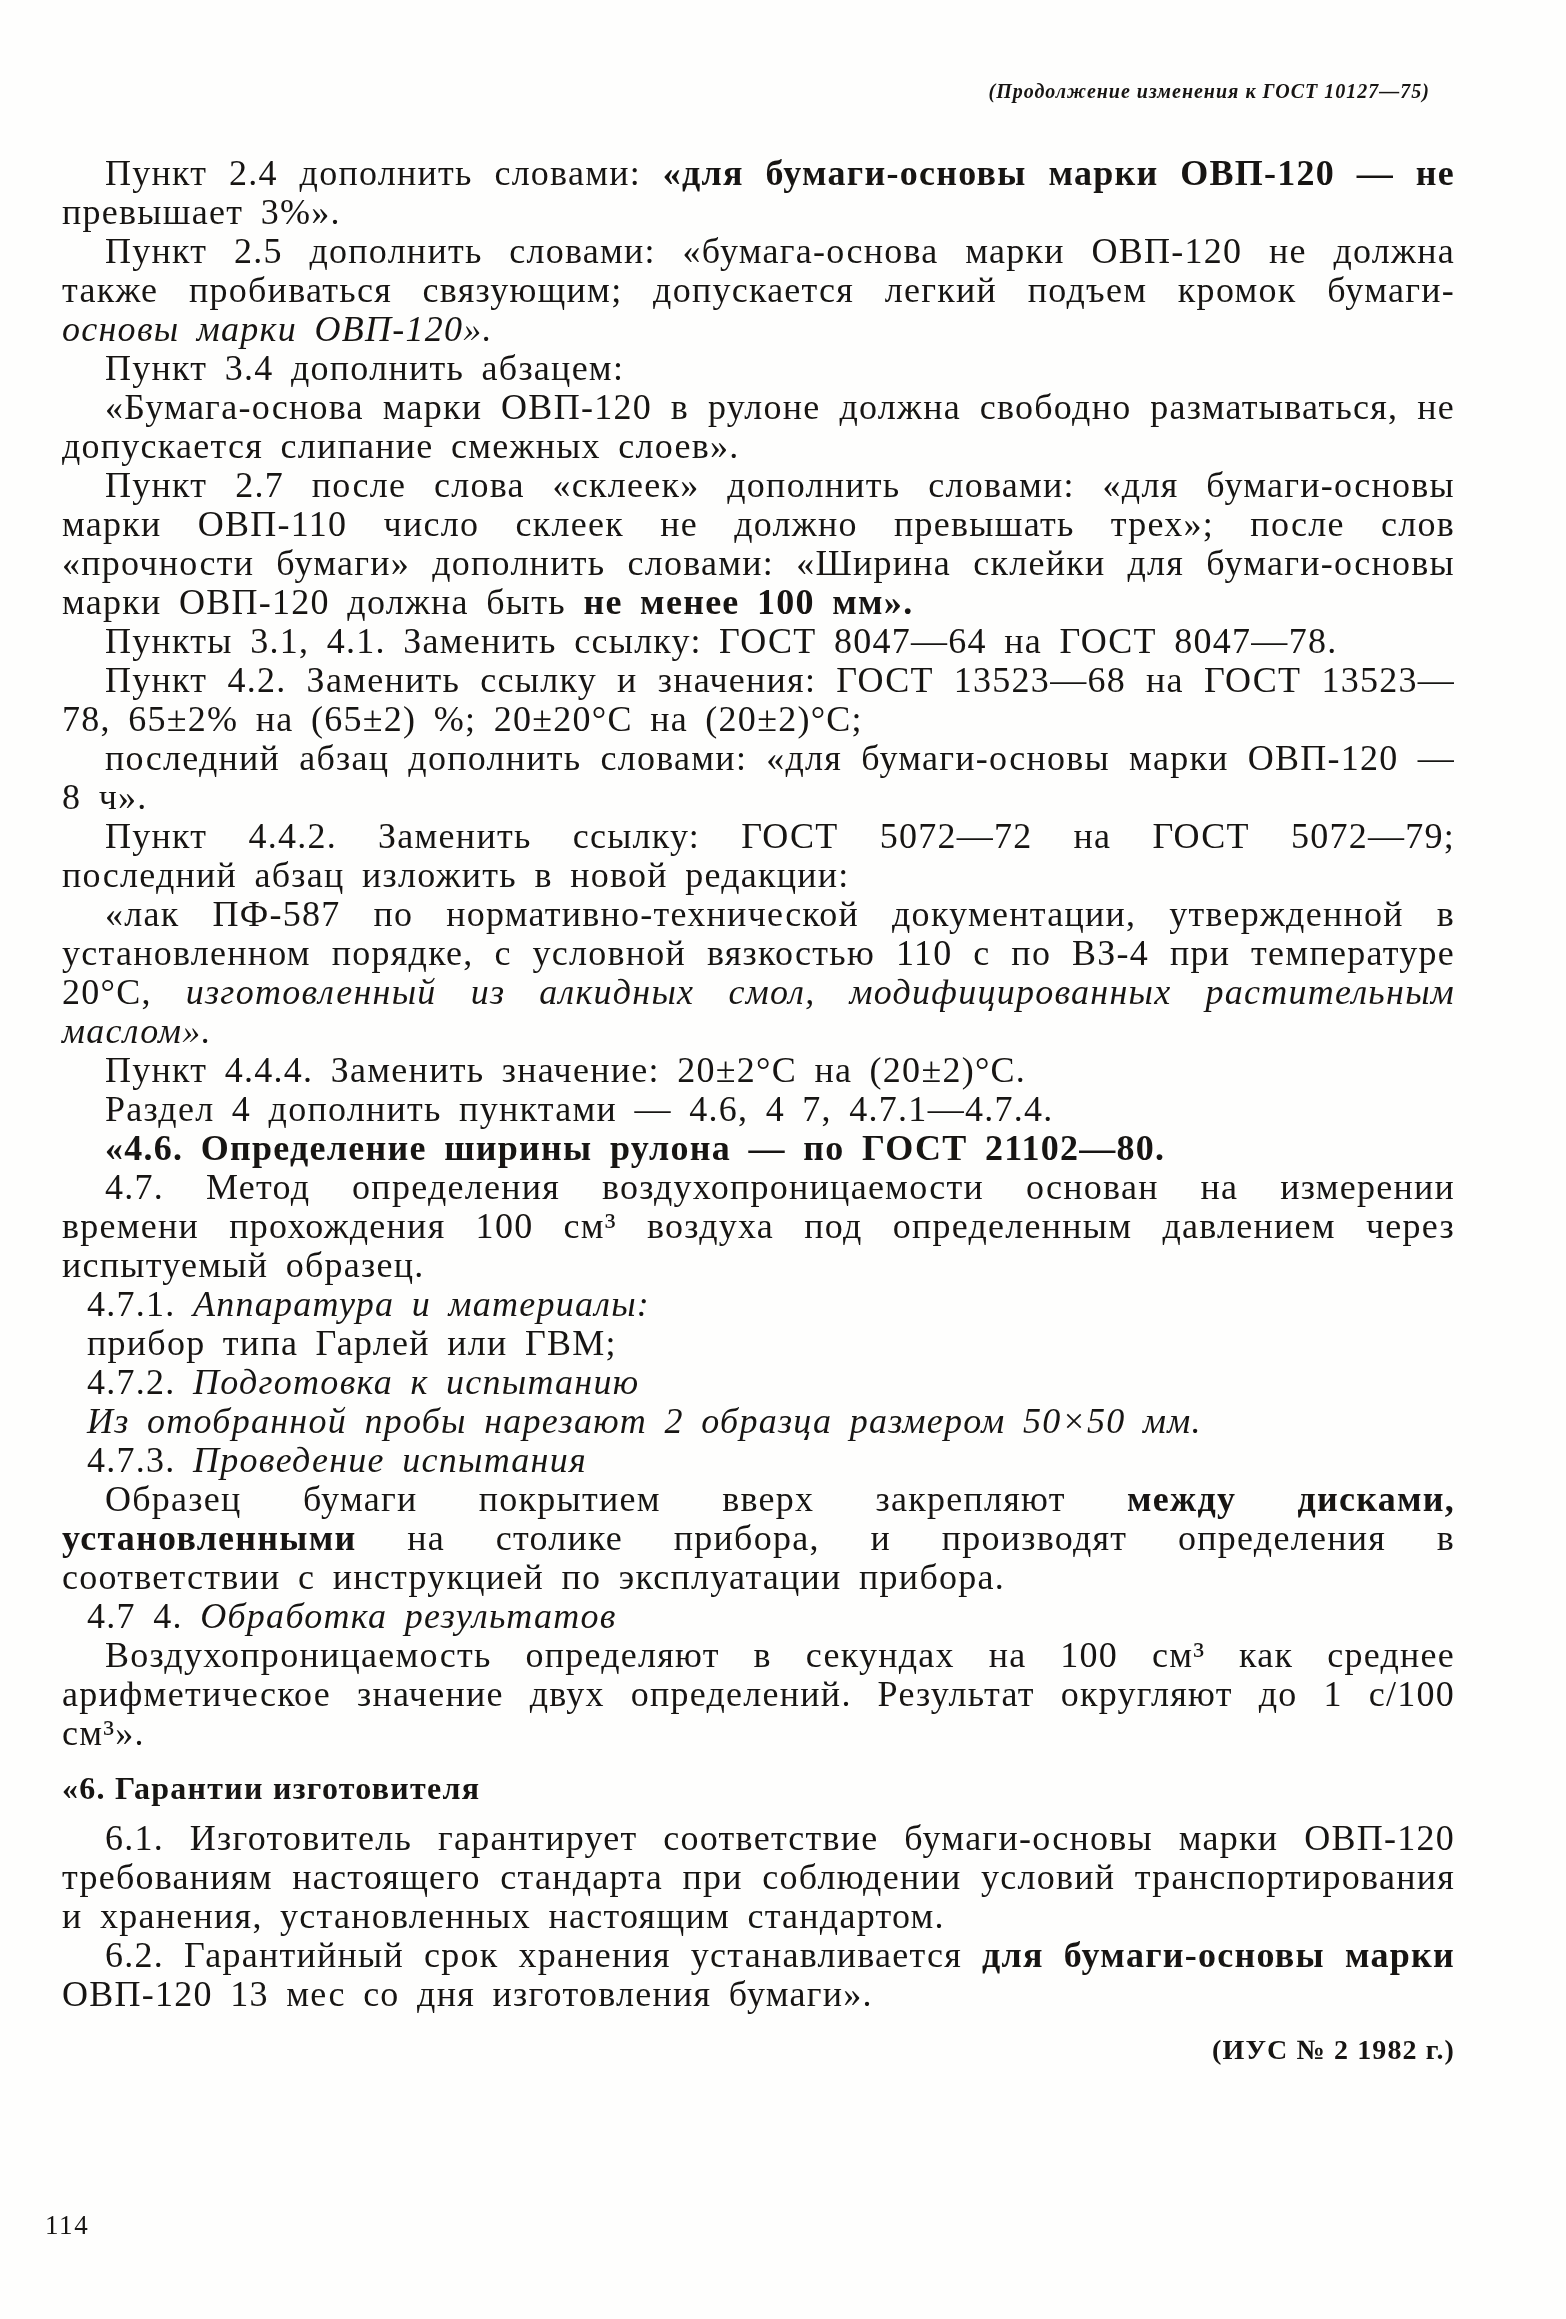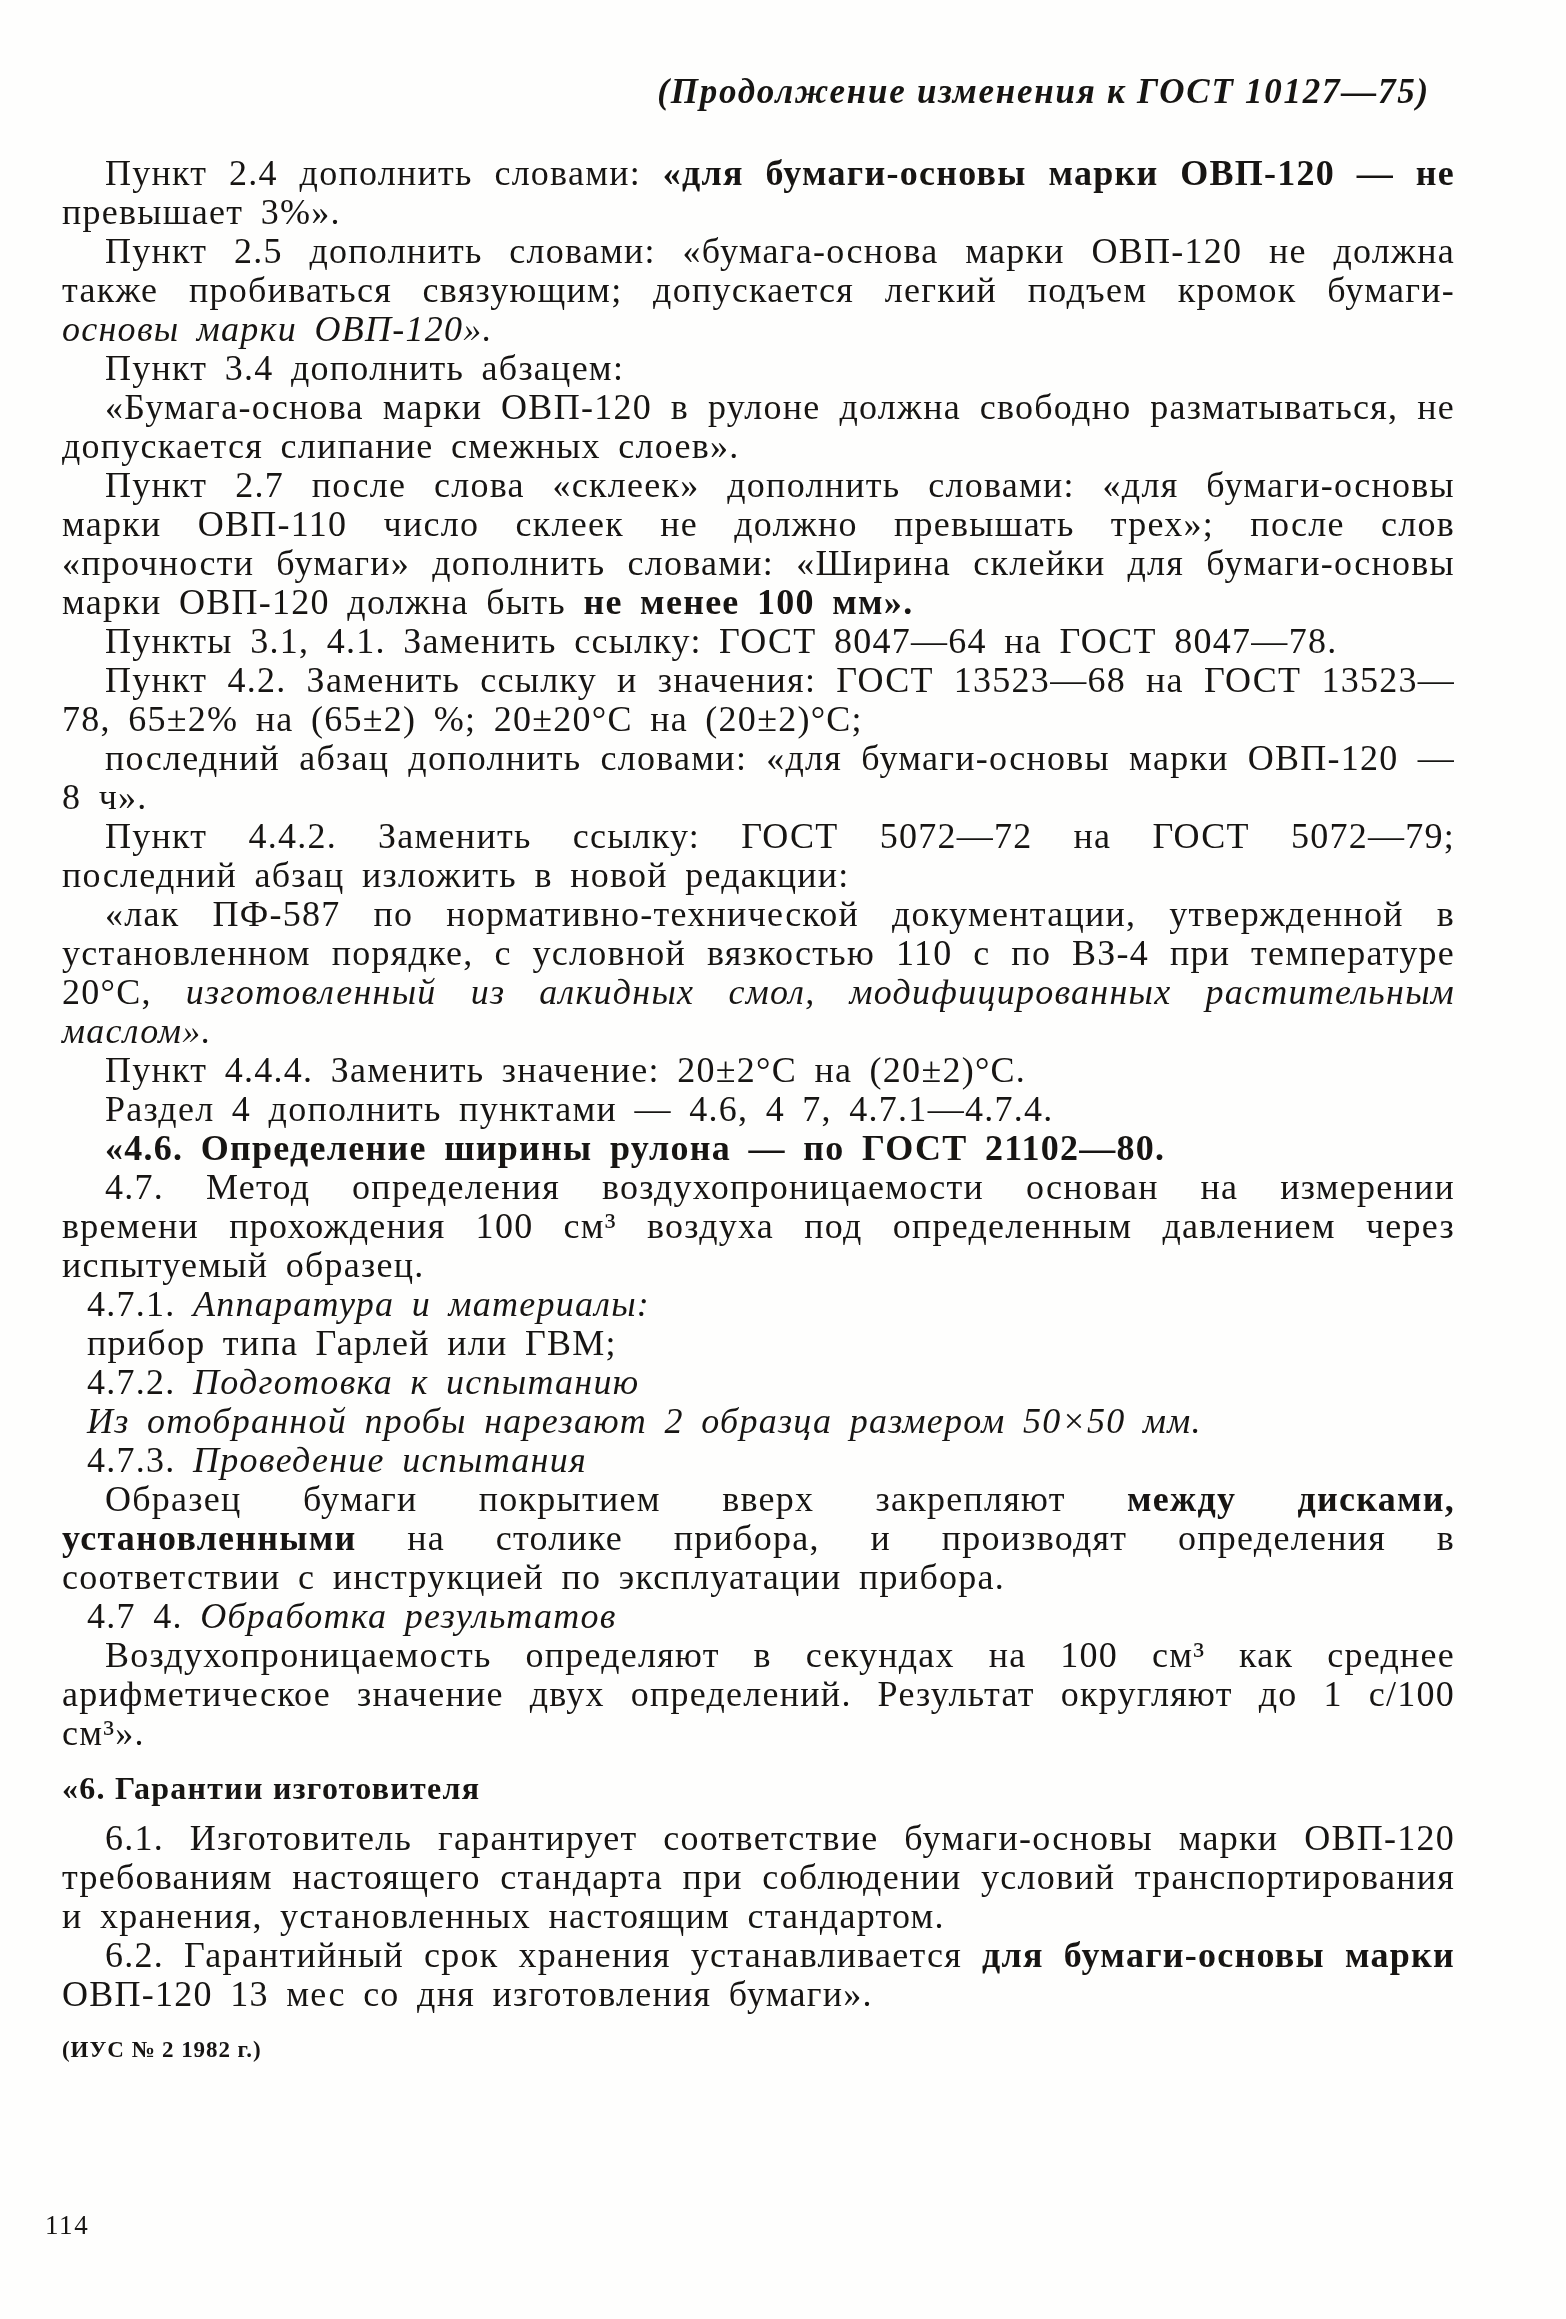--- a/index.html
+++ b/index.html
@@ -12,21 +12,21 @@
     font-family: "Liberation Serif", "DejaVu Serif", serif;
     color: #171513;
   }
   .text-block {
     position: absolute;
     left: 62px;
     top: 72px;
     width: 1393px;
   }
   .doc-header {
-    font-size: 35px;
+    font-size: 20px;
     font-weight: bold;
     font-style: italic;
     text-align: right;
     padding-right: 25px;
     letter-spacing: 0.05em;
     margin: 0 0 43px 0;
     line-height: 39px;
   }
   .para {
     margin: 0;
@@ -42,24 +42,24 @@
   .i { font-style: italic; }
   .section-heading {
     margin: 15.6px 0 11.7px 0;
     font-size: 32px;
     line-height: 39px;
     font-weight: bold;
     letter-spacing: 0.04em;
   }
   .ius-note {
     margin: 15.6px 0 0 0;
-    font-size: 23px;
+    font-size: 28px;
     line-height: 39px;
     font-weight: bold;
-    text-align: left;
+    text-align: right;
     letter-spacing: 0.04em;
   }
   .page-number {
     position: absolute;
     left: 45px;
     top: 2202px;
     font-size: 27px;
     letter-spacing: 0.06em;
     margin-top: 8px;
   }

